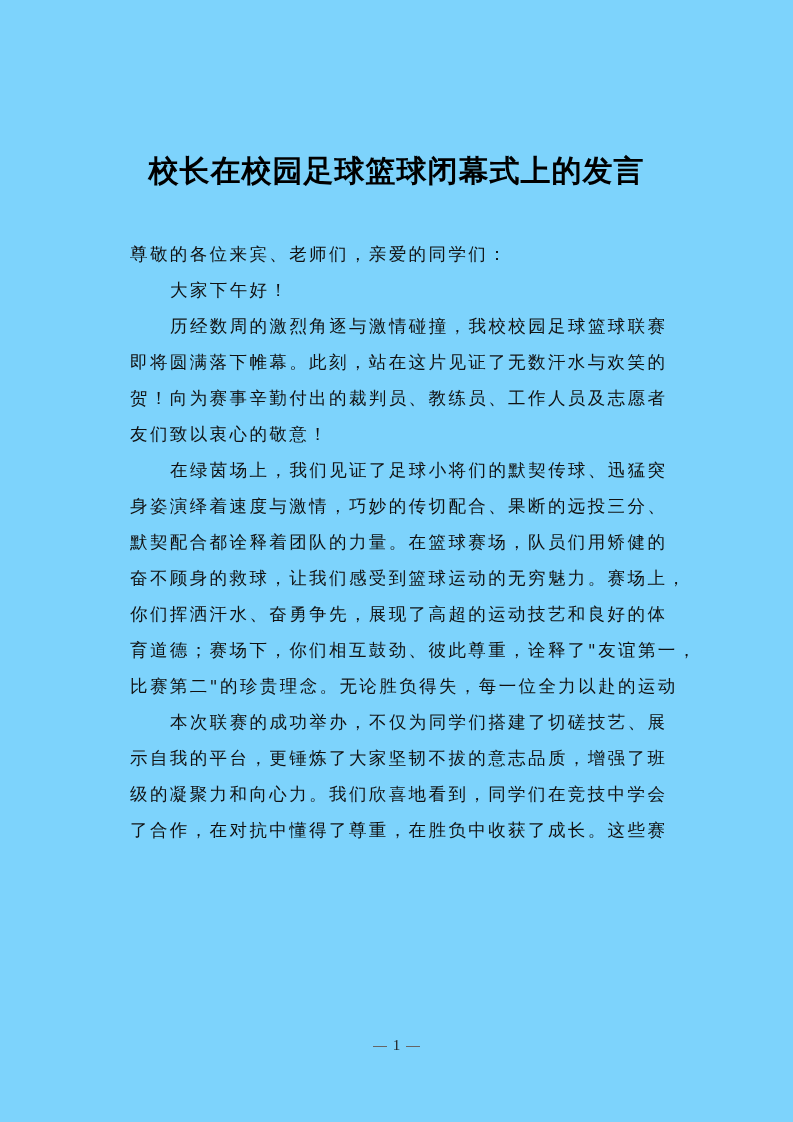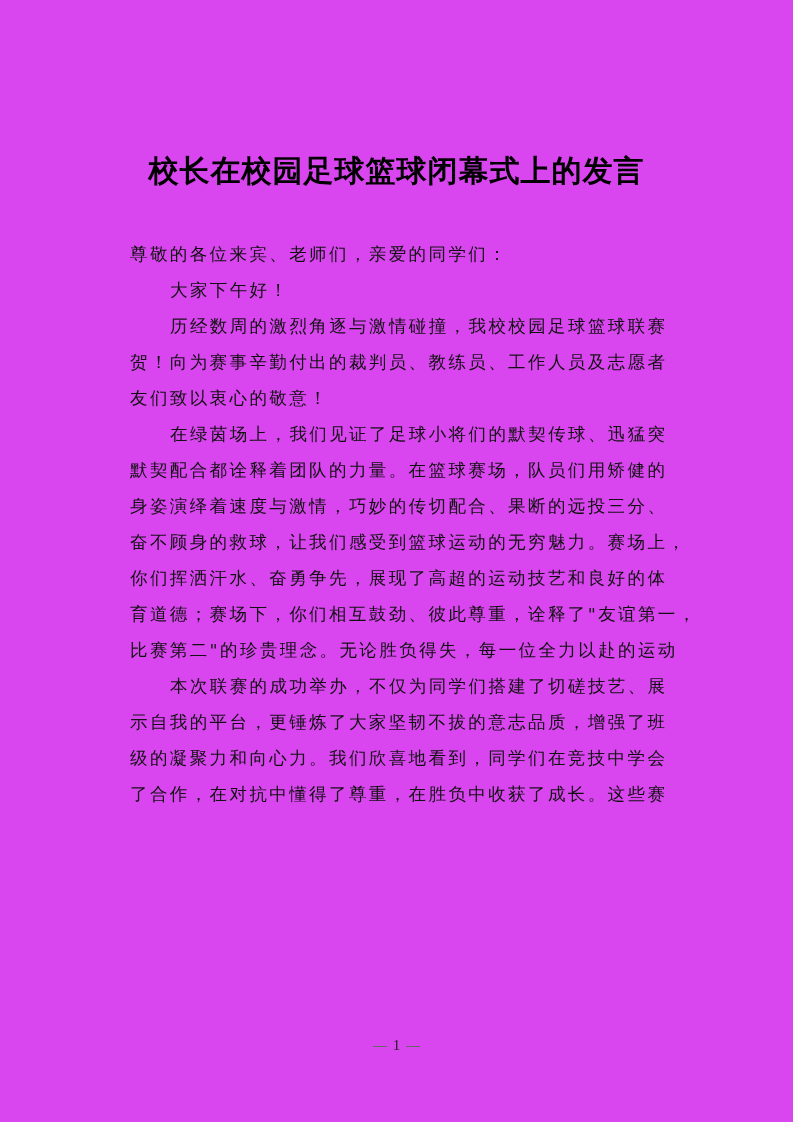--- a/index.html
+++ b/index.html
@@ -14,21 +14,21 @@
       overflow: hidden;
       font-family: "DejaVu Serif", "Liberation Serif", serif;
       color: #111111;
     }
     .page {
       position: absolute;
       left: 0;
       top: 0;
       width: 793px;
       height: 1122px;
-      background: #d946ef;
+      background: #7dd3fc;
     }
     .title {
       position: absolute;
       left: 0;
       top: 148px;
       width: 793px;
       text-align: center;
       font-family: "DejaVu Sans", "Liberation Sans", sans-serif;
       font-weight: bold;
       font-size: 30px;
@@ -77,25 +77,26 @@
 </head>
 <body>
 
 <div class="page">
   <h1 class="title" style="margin:0;">校长在校园足球篮球闭幕式上的发言</h1>
 
   <div class="body" id="speech-body">
       <span class="line">尊敬的各位来宾、老师们，亲爱的同学们：</span>
       <span class="line indent">大家下午好！</span>
       <span class="line indent">历经数周的激烈角逐与激情碰撞，我校校园足球篮球联赛</span>
+      <span class="line">即将圆满落下帷幕。此刻，站在这片见证了无数汗水与欢笑的</span>
       <span class="line">贺！向为赛事辛勤付出的裁判员、教练员、工作人员及志愿者</span>
       <span class="line">友们致以衷心的敬意！</span>
       <span class="line indent">在绿茵场上，我们见证了足球小将们的默契传球、迅猛突</span>
+      <span class="line">身姿演绎着速度与激情，巧妙的传切配合、果断的远投三分、</span>
       <span class="line">默契配合都诠释着团队的力量。在篮球赛场，队员们用矫健的</span>
-      <span class="line">身姿演绎着速度与激情，巧妙的传切配合、果断的远投三分、</span>
       <span class="line">奋不顾身的救球，让我们感受到篮球运动的无穷魅力。赛场上，</span>
       <span class="line">你们挥洒汗水、奋勇争先，展现了高超的运动技艺和良好的体</span>
       <span class="line">育道德；赛场下，你们相互鼓劲、彼此尊重，诠释了"友谊第一，</span>
       <span class="line">比赛第二"的珍贵理念。无论胜负得失，每一位全力以赴的运动</span>
       <span class="line indent">本次联赛的成功举办，不仅为同学们搭建了切磋技艺、展</span>
       <span class="line">示自我的平台，更锤炼了大家坚韧不拔的意志品质，增强了班</span>
       <span class="line">级的凝聚力和向心力。我们欣喜地看到，同学们在竞技中学会</span>
       <span class="line">了合作，在对抗中懂得了尊重，在胜负中收获了成长。这些赛</span>
     </div>
 

